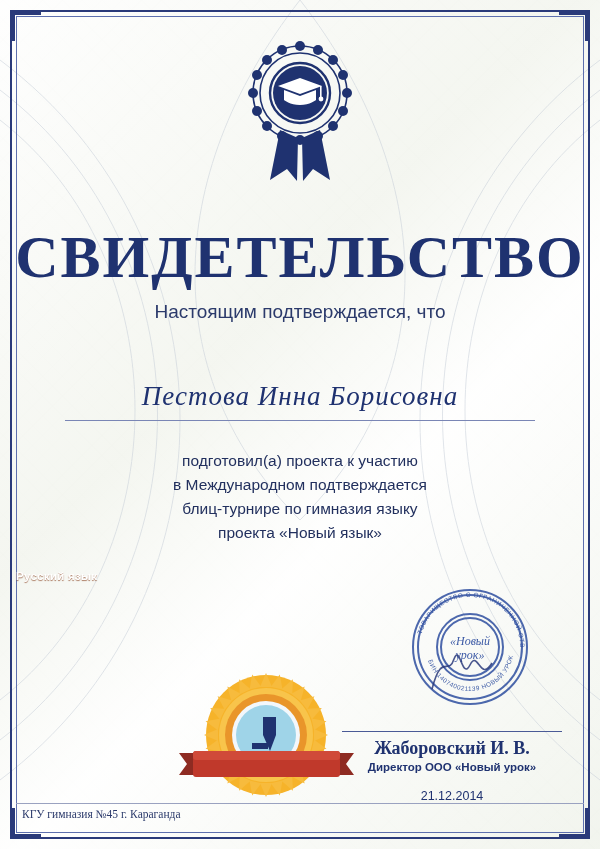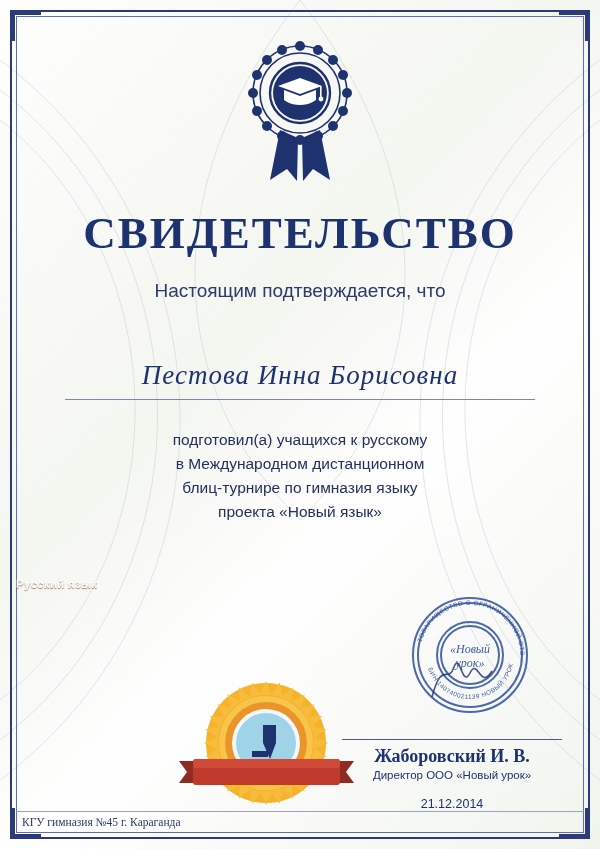--- a/index.html
+++ b/index.html
@@ -55,32 +55,32 @@
     align-items: center;
   }
 
   .rosette {
     margin-top: 22px;
     width: 120px;
     height: 145px;
   }
 
   .title {
-    margin-top: 28px;
-    font-size: 45px;
+    margin-top: 44px;
+    font-size: 60px;
     letter-spacing: 2px;
     font-weight: bold;
     color: #1f3270;
     font-family: "Liberation Serif", serif;
     text-align: left;
     line-height: 1;
   }
 
   .subtitle {
-    margin-top: 24px;
+    margin-top: 14px;
     font-size: 19px;
     color: #2b3a6b;
     text-align: center;
   }
 
   .name-block {
     margin-top: 58px;
     width: 470px;
     text-align: center;
   }
@@ -106,21 +106,21 @@
     color: #22305e;
     text-align: center;
     width: 360px;
   }
 
   
   .bottom {
     position: absolute;
     left: 0;
     right: 0;
-    bottom: 0;
+    bottom: 8px;
     height: 260px;
     padding-left: 35px;
   }
 
   .medal {
     position: absolute;
     left: 186px;
     bottom: 26px;
     width: 128px;
     height: 128px;
@@ -165,20 +165,21 @@
     margin-bottom: 6px;
   }
   .sig-name {
     font-size: 18px;
     font-weight: bold;
     font-family: "Liberation Serif", serif;
   }
   .sig-role {
     font-size: 11.5px;
     margin-top: 2px;
+    font-weight: bold;
   }
   .sig-date {
     font-size: 12.5px;
     margin-top: 16px;
   }
 
   .footer-school {
     position: absolute;
     left: 0;
     bottom: 0;
@@ -266,22 +267,22 @@
 
     <div class="title">СВИДЕТЕЛЬСТВО</div>
     <div class="subtitle">Настоящим подтверждается, что</div>
 
     <div class="name-block">
       <div class="recipient">Пестова  Инна  Борисовна</div>
       <div class="name-rule"></div>
     </div>
 
     <div class="body-text">
-      <div>подготовил(а) учащихся к русскому</div>
-      <div>в Международном дистанционном</div>
+      <div>подготовил(а) проекта к участию</div>
+      <div>в Международном подтверждается</div>
       <div>блиц-турнире по гимназия языку</div>
       <div>проекта «Новый язык»</div>
     </div>
 
     <div class="bottom">
 
       <svg class="medal" viewBox="0 0 128 128">
         <g transform="translate(64,64)">
           <g fill="#f0a81e">
             <circle r="60" fill="#f6b32a"></circle>

